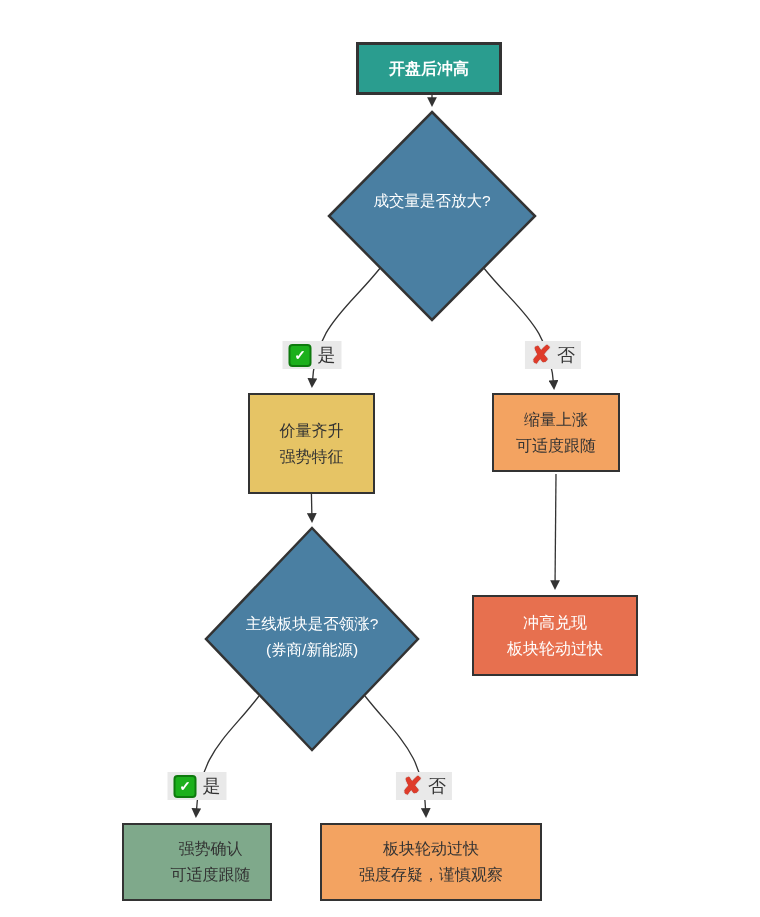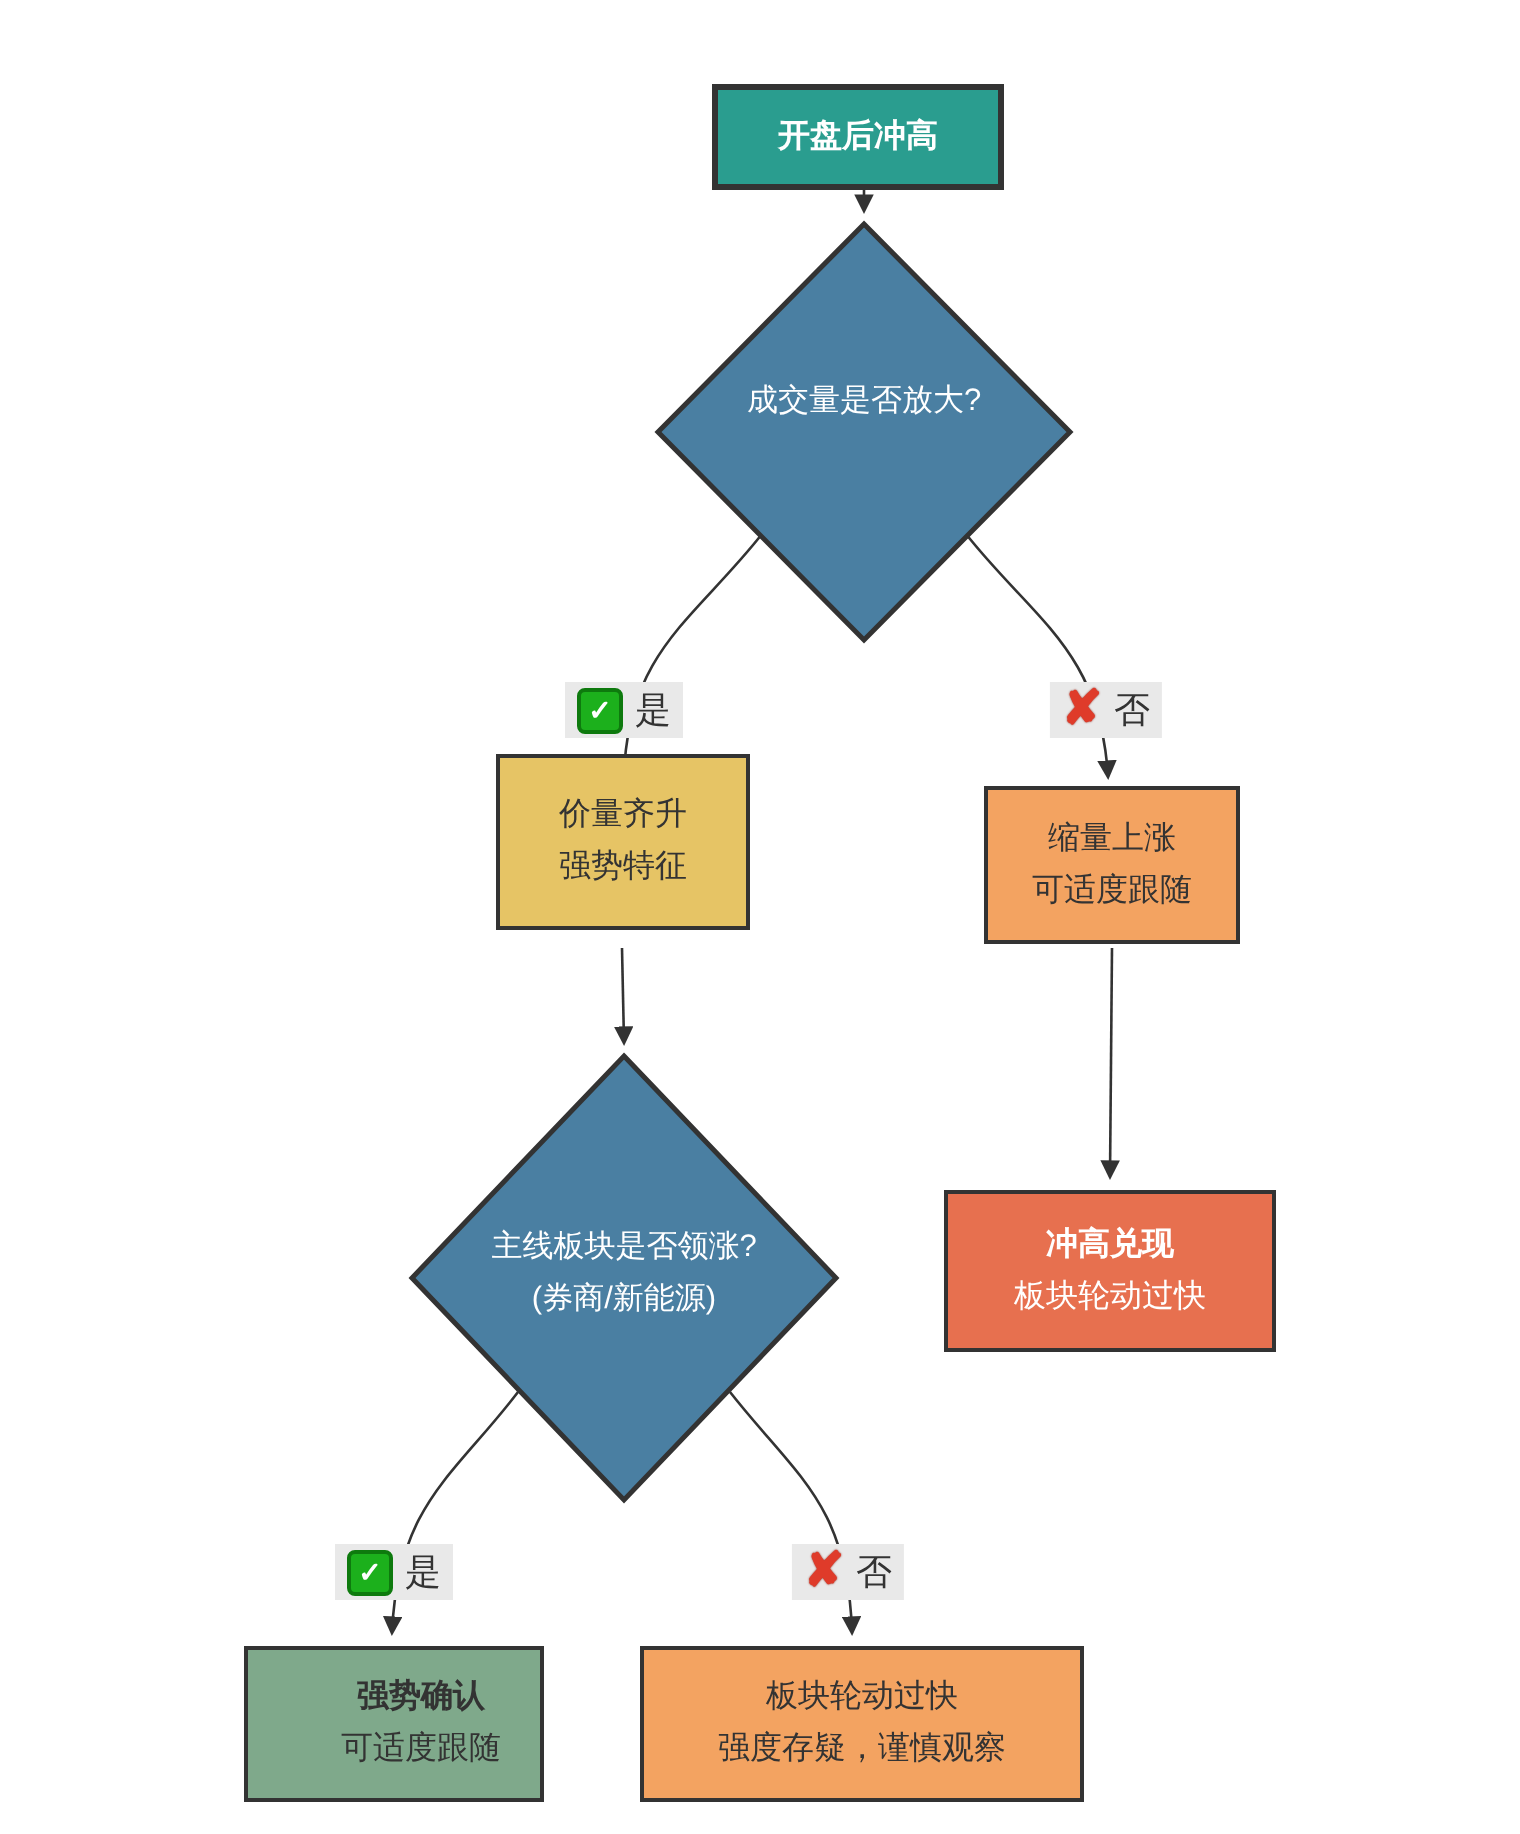--- a/index.html
+++ b/index.html
@@ -17,26 +17,26 @@
     position:absolute; box-sizing:border-box;
     display:flex; flex-direction:column; align-items:center; justify-content:center;
     border:2px solid var(--border); font-size:16px; line-height:26px; text-align:center;
     color:var(--text_dark);
   }
   .node-start {
     left:356px; top:7px; width:146px; height:53px;
     background:var(--start_fill); border-width:3px;
     color:var(--text_light); font-weight:bold;margin-top:35px;
   }
-  .node-volume-up   { left:248px; top:377px; width:127px; height:88px; background:var(--yellow_fill); }
+  .node-volume-up   { left:248px; top:393px; width:127px; height:101px; background:var(--yellow_fill); }
   .node-volume-shrink{ left:492px; top:393px; width:128px; height:79px; background:var(--orange_fill); }
   .node-take-profit { left:472px; top:595px; width:166px; height:81px; background:var(--red_fill); color:var(--text_light); }
   .node-confirm     { left:122px; top:823px; width:150px; height:78px; background:var(--green_fill);padding-left:27px; }
   .node-rotation    { left:320px; top:823px; width:222px; height:78px; background:var(--orange_fill);text-align:center; }
-  .line-strong { font-weight:bold; }
+  .line-strong { font-weight:normal; }
 
   .diamond-text {
     position:absolute; width:210px; text-align:center;
     color:var(--text_light); font-size:15.5px; line-height:26px;
   }
   .diamond-text-1 { left:327px; top:188px; }
   .diamond-text-2 { left:207px; top:611px; }
 
   .edge-chip {
     position:absolute; transform:translate(-50%,-50%);

